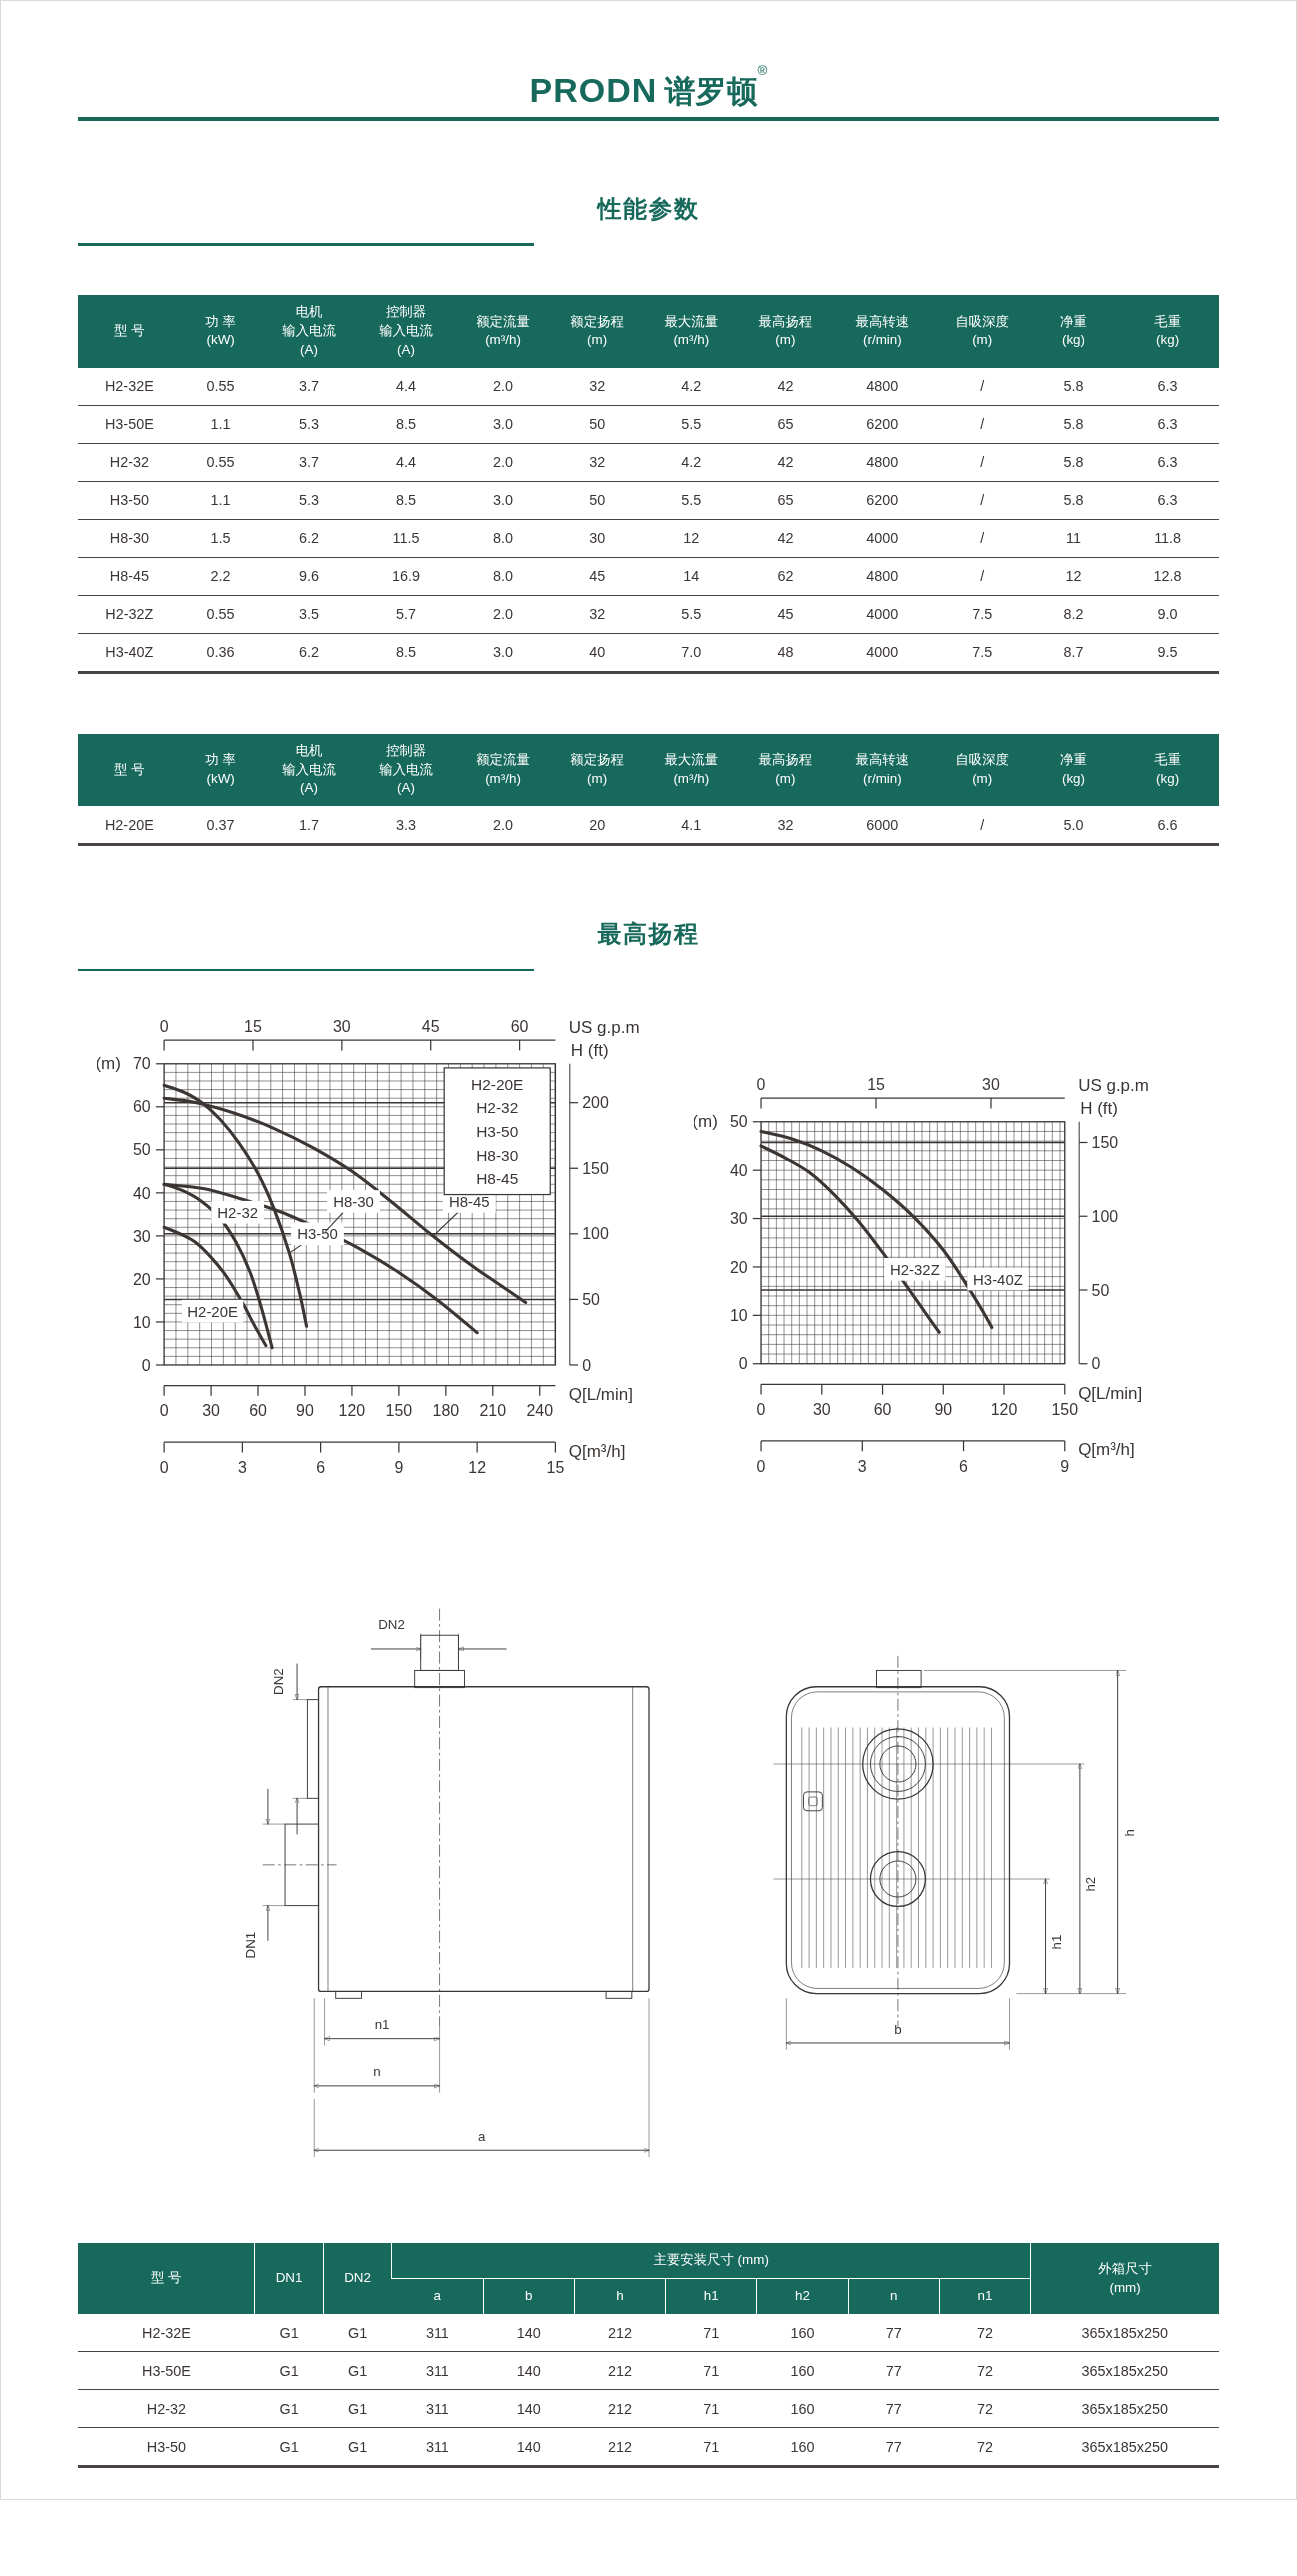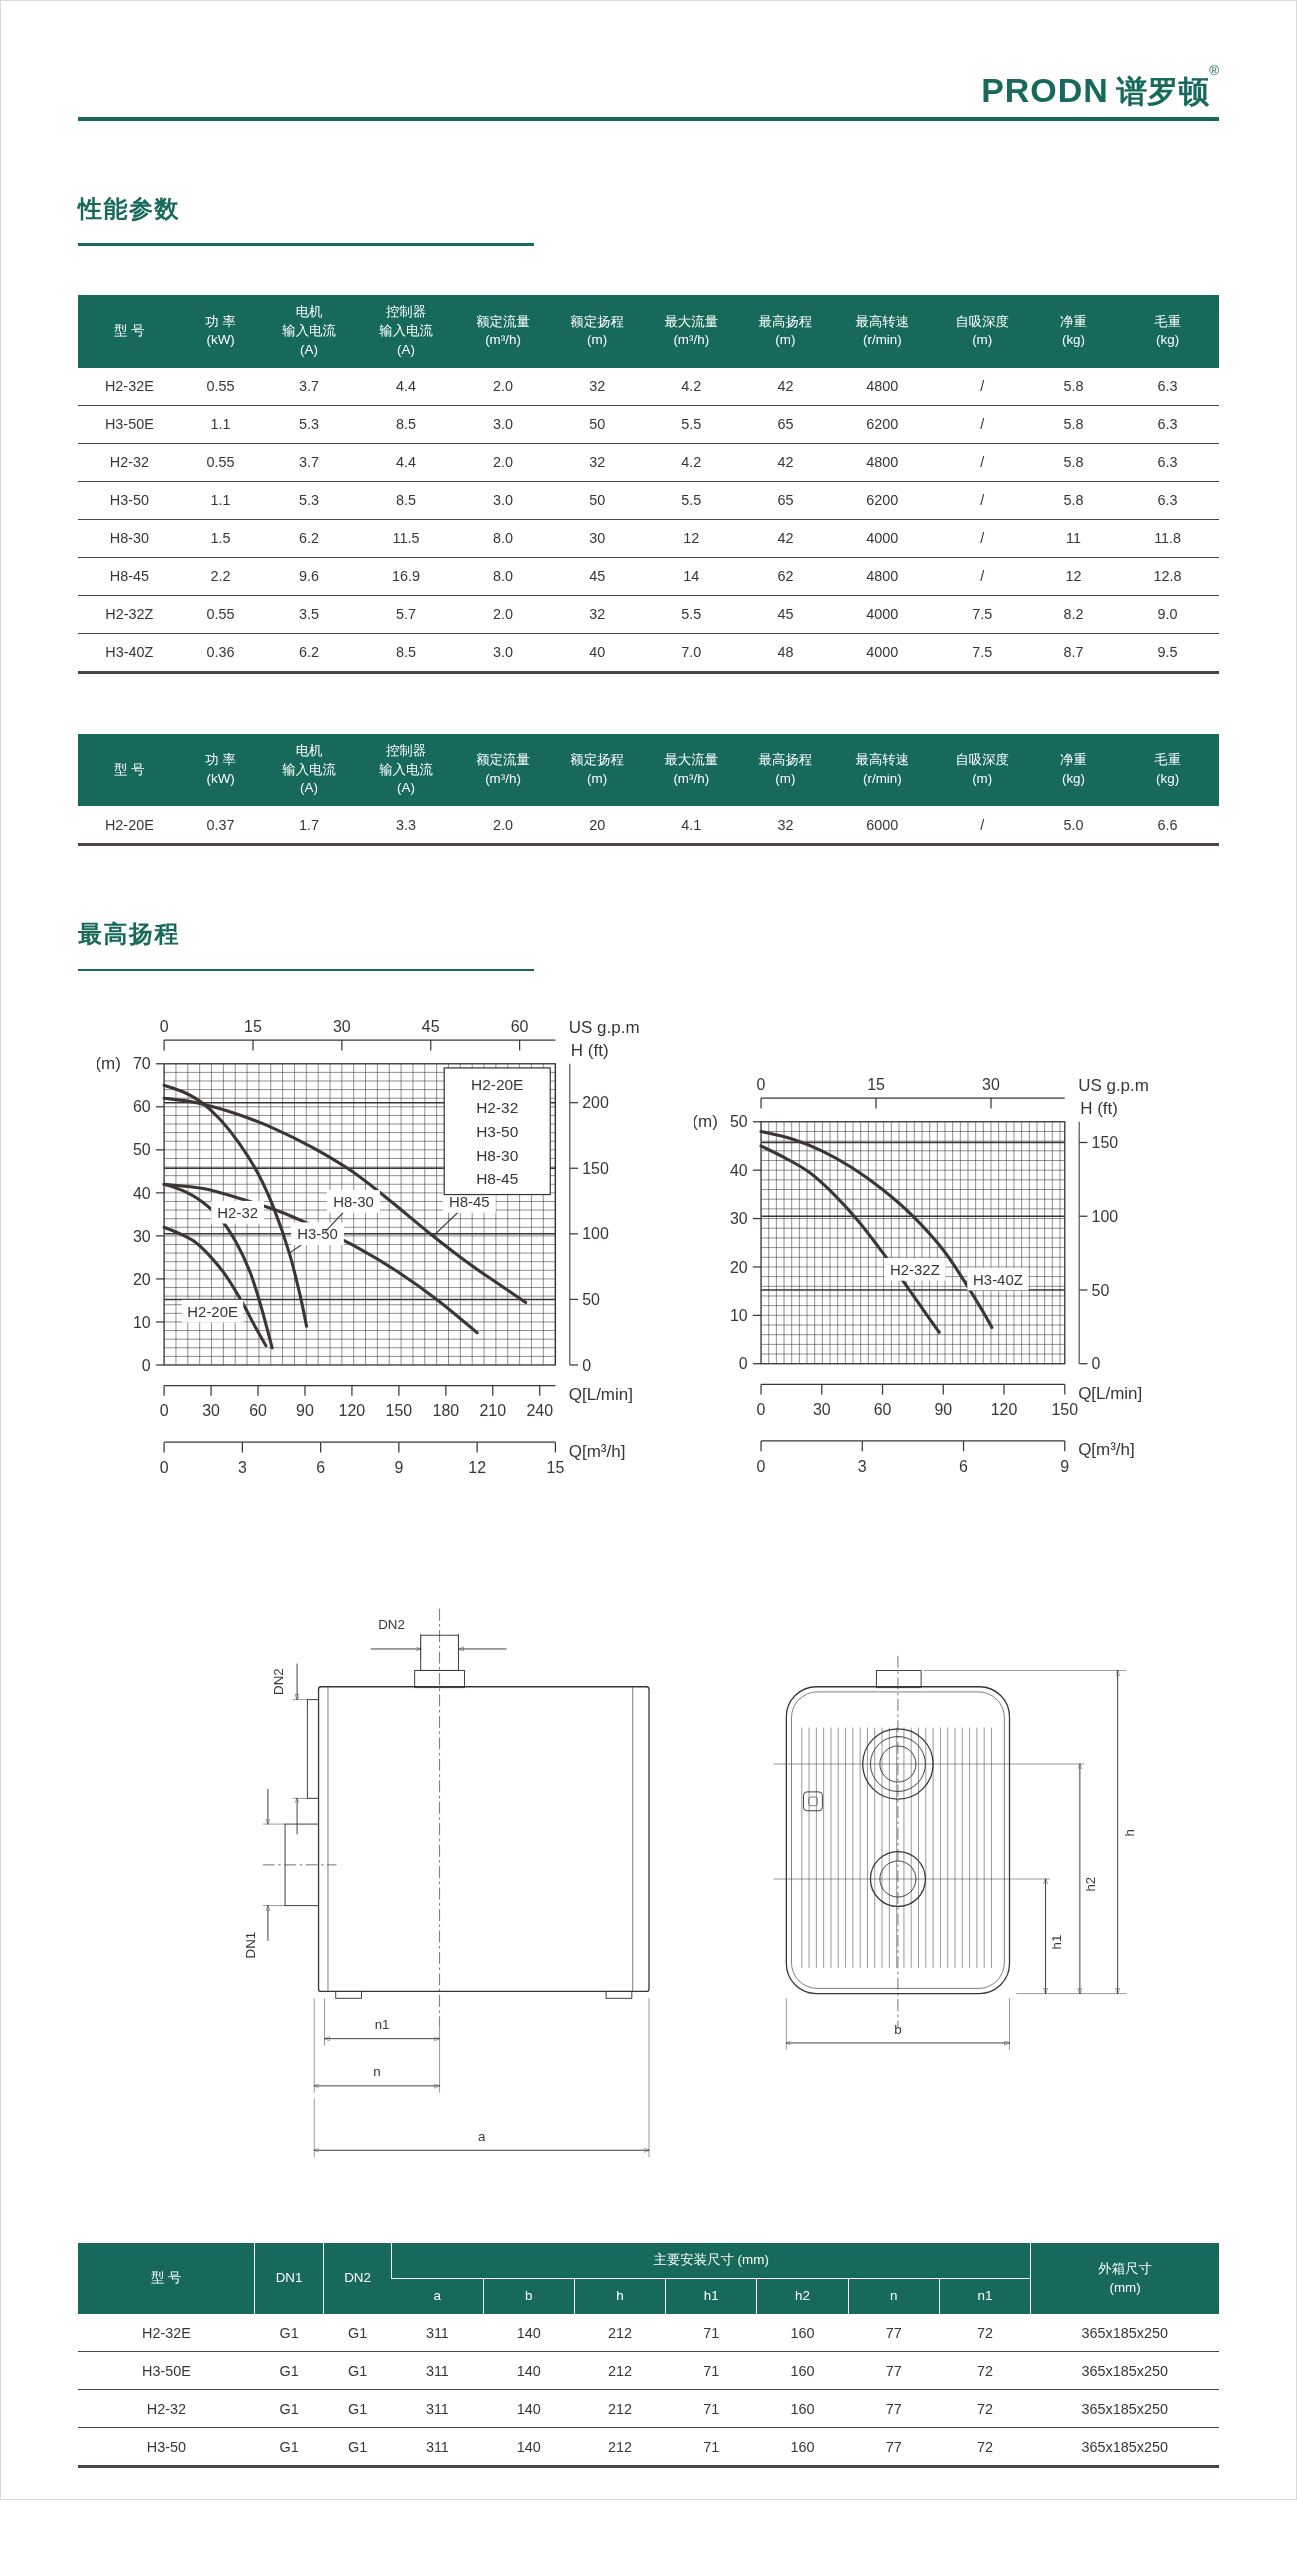--- a/index.html
+++ b/index.html
@@ -5,28 +5,28 @@
   html,body{margin:0;padding:0;background:#fff;}
   body{
     width:1297px;
     font-family:"Liberation Sans","DejaVu Sans",sans-serif;
     color:#3B3634;
     border:0.5px solid #d9d9d9;
     box-sizing:border-box;
   }
   .page{padding:45px 77px 31px 77px;}
   
-  .hdr{display:flex;justify-content:flex-end;align-items:flex-end;height:61px;}
+  .hdr{display:flex;justify-content:center;align-items:flex-end;height:61px;}
   .logo{color:#17695B;white-space:nowrap;line-height:1;}
   .logo .en{font-size:34px;font-weight:bold;letter-spacing:1px;}
   .logo .cn{font-size:31px;font-weight:bold;margin-left:7.2px;}
   .logo .reg{font-size:13.4px;vertical-align:top;position:relative;top:-9.3px;}
   .hdr-rule{height:3.6px;background:#17695B;margin-top:10.3px;}
   
-  .sec{margin-top:72px;}
+  .sec{margin-top:72px;text-align:center;}
   .sec h2{margin:0;font-size:24px;font-weight:bold;color:#17695B;letter-spacing:1.5px;}
   .sec .underline{width:456px;height:2.6px;background:#17695B;margin-top:18.5px;}
   
   table{border-collapse:collapse;width:100%;table-layout:fixed;}
   .tbl-wrap{margin-top:49px;}
   thead th{
     background:#17695B;color:#fff;font-weight:normal;
     font-size:13.4px;line-height:1.4;text-align:center;vertical-align:middle;
     white-space:pre-line;padding:8.2px 2.1px;
   }

